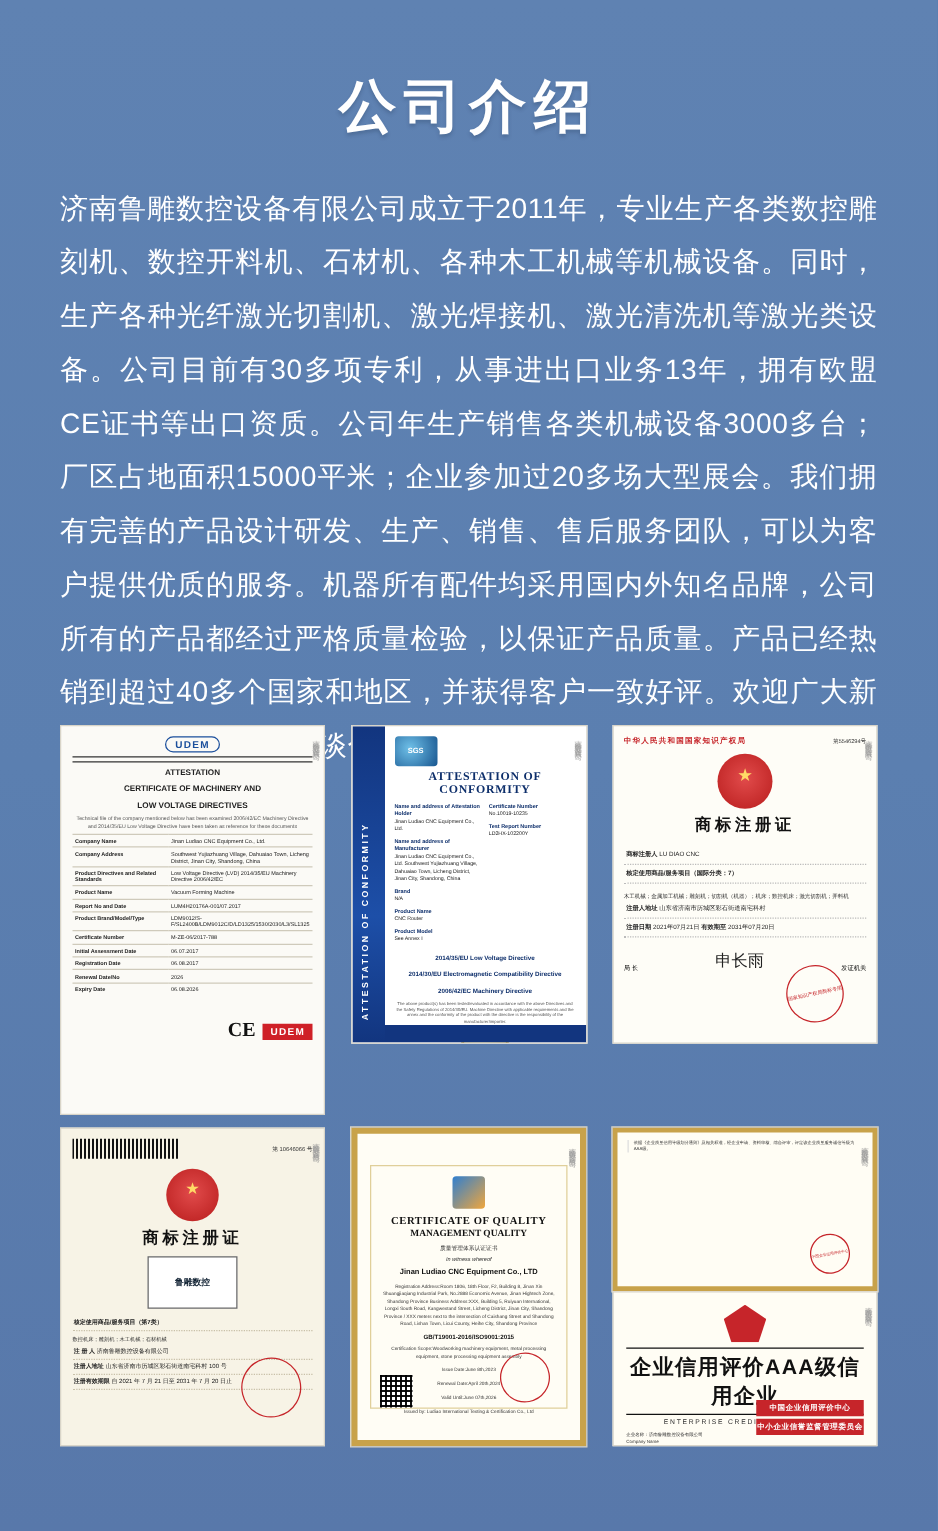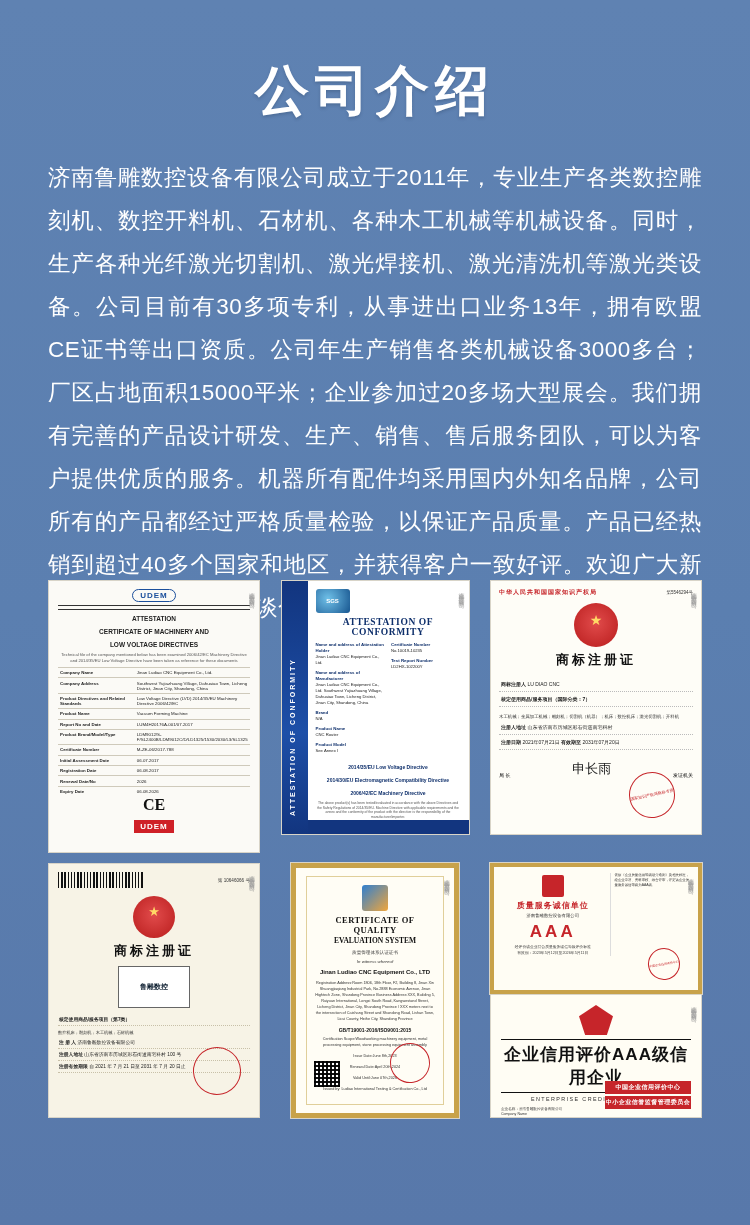--- a/index.html
+++ b/index.html
@@ -16,21 +16,21 @@
   .page {
     position: relative;
     width: 750px;
     height: 1225px;
     background: linear-gradient(180deg, #5f82b2 0%, #5b7fb0 50%, #5878aa 100%);
     box-sizing: border-box;
   }
   .title {
     text-align: center;
     color: #ffffff;
-    font-size: 54px;
+    font-size: 46px;
     font-weight: bold;
     letter-spacing: 6px;
     padding-top: 55px;
     padding-bottom: 6px;
     text-shadow: 0 2px 3px rgba(30,50,80,0.25);
   }
   .intro {
     color: #ffffff;
     font-size: 22.5px;
     line-height: 43px;
@@ -65,21 +65,21 @@
     font-size: 6px;
     line-height: 8px;
     writing-mode: vertical-rl;
     text-orientation: upright;
     letter-spacing: 1px;
     pointer-events: none;
   }
 
   
   .c1 {
-    width: 212px; height: 273px;
+    width: 212px; height: 312px;
     background: #fbfaf6;
     border: 1px solid #d8d4c8;
     padding: 8px 9px;
   }
   .c1 .udem-top {
     display: flex; justify-content: center; align-items: center;
     margin-bottom: 2px;
   }
   .c1 .udem-badge {
     border: 1px solid #1b4f9c;
@@ -106,21 +106,21 @@
     text-align: center; font-size: 4.2px; color: #555; line-height: 6px; margin: 3px 2px;
   }
   .c1 table {
     width: 100%; border-collapse: collapse; font-size: 4.4px; color: #222;
     margin-top: 2px;
   }
   .c1 td {
     border-top: 0.5px solid #cfcabb; padding: 2.2px 2px; vertical-align: top;
   }
   .c1 td.k { width: 40%; font-weight: bold; }
-  .c1 .marks { display: flex; align-items: center; gap: 6px; margin-top: 0; justify-content: flex-end; flex-direction: column;}
+  .c1 .marks { display: flex; align-items: center; gap: 6px; margin-top: 20px; justify-content: flex-end;}
   .c1 .ce { font-family: "Liberation Serif", serif; font-size: 16px; font-weight: bold; color: #111; }
   .c1 .udem-red {
     background: #cf2027; color: #fff; font-size: 8px; font-weight: bold;
     padding: 2px 6px; letter-spacing: 1px;
   }
 
   
   .c2 {
     width: 189px; height: 255px;
     background: #ffffff;
@@ -234,26 +234,26 @@
     width: 46px; height: 46px; border-radius: 50%;
     border: 1.5px solid #c6252a; color:#c6252a;
     position: absolute; right: 18px; bottom: 22px;
     font-size: 4px; text-align:center; line-height: 46px;
     transform: rotate(-14deg);
   }
   .c4 .hand { font-family:"Liberation Serif", serif; font-size: 13px; color:#222; }
 
   
   .c5 {
-    width: 168px; height: 255px;
+    width: 188px; height: 255px;
     background: #fffdf5;
     border: 5px solid #c8a24a;
     outline: 1px solid #d8d4c8;
     box-sizing: border-box;
-    padding: 8px 10px;
+    padding: 25px 10px;
     position: relative;
   }
   .c5 .inner { border: 1px solid #e0cf9a; height: 100%; box-sizing:border-box; padding: 8px 8px; }
   .c5 .logo {
     width: 26px; height: 26px; margin: 0 auto 4px auto;
     background: linear-gradient(135deg,#2f7fd0,#f0a63c);
     border-radius: 3px;
   }
   .c5 h2 { text-align:center; font-size: 8.5px; font-family:"Liberation Serif", serif; letter-spacing:0.5px; color:#111; margin: 4px 0 1px;}
   .c5 h3 { text-align:center; font-size: 7.5px; font-family:"Liberation Serif", serif; color:#111; margin: 0 0 5px;}
@@ -528,49 +528,41 @@
           <span>自 2021 年 7 月 21 日至 2031 年 7 月 20 日止</span>
         </div>
         <div class="sealred"></div>
         <div class="wm">济南鲁雕数控设备有限公司</div>
       </div>
 
       <div class="cert c5">
         <div class="inner">
           <div class="logo"></div>
           <h2>CERTIFICATE OF QUALITY</h2>
-          <h3>EVALUATION SYSTEM</h3>
+          <h3>MANAGEMENT QUALITY</h3>
           <div class="cn">质量管理体系认证证书</div>
           <div class="wit">In witness whereof</div>
           <div class="company">Jinan Ludiao CNC Equipment Co., LTD</div>
           <div class="addr">Registration Address:Room 1806, 18th Floor, F2, Building 8, Jinan Xin Shuangjiaqiang Industrial Park, No.2888 Economic Avenue, Jinan Hightech Zone, Shandong Province Business Address:XXX, Building 5, Ruiyuan International, Longxi South Road, Kangwestand Street, Licheng District, Jinan City, Shandong Province / XXX meters next to the intersection of Caishang Street and Shandong Road, Lishan Town, Licui County, Heihe City, Shandong Province</div>
           <div class="std">GB/T19001-2016/ISO9001:2015</div>
           <div class="scope">Certification Scope:Woodworking machinery equipment, metal processing equipment, stone processing equipment assembly</div>
           <div class="dates">Issue Date:June 8th,2023</div>
           <div class="dates">Renewal Date:April 20th,2024</div>
           <div class="dates">Valid Until:June 07th,2026</div>
           <div class="dates">Issued by: Ludiao International Testing &amp; Certification Co., Ltd</div>
         </div>
         <div class="qr"></div>
         <div class="seal"></div>
         <div class="wm">济南鲁雕数控设备有限公司</div>
       </div>
 
       <div style="display:flex; flex-direction:column; justify-content:space-between; height:255px;">
 
         <div class="cert c6">
           <div class="row">
-            <div class="left">
-              <div class="redmark"></div>
-              <div class="t1">质量服务诚信单位</div>
-              <div class="t2">济南鲁雕数控设备有限公司</div>
-              <div class="aaa">AAA</div>
-              <div class="t3">经评价该企业符合质量服务诚信等级评价标准</div>
-              <div class="t3">有效期：2023年5月12日至2026年5月11日</div>
-            </div>
             <div class="right">依据《企业质量信用等级划分通则》及相关标准，经企业申请、资料审核、综合评审，评定该企业质量服务诚信等级为AAA级。</div>
           </div>
           <div class="seal">中国企业信用评价中心</div>
           <div class="wm">济南鲁雕数控设备有限公司</div>
         </div>
 
         <div class="cert c7">
           <div class="redlogo"></div>
           <div class="t1">企业信用评价AAA级信用企业</div>
           <div class="t2">ENTERPRISE CREDIT EVALUATION</div>

